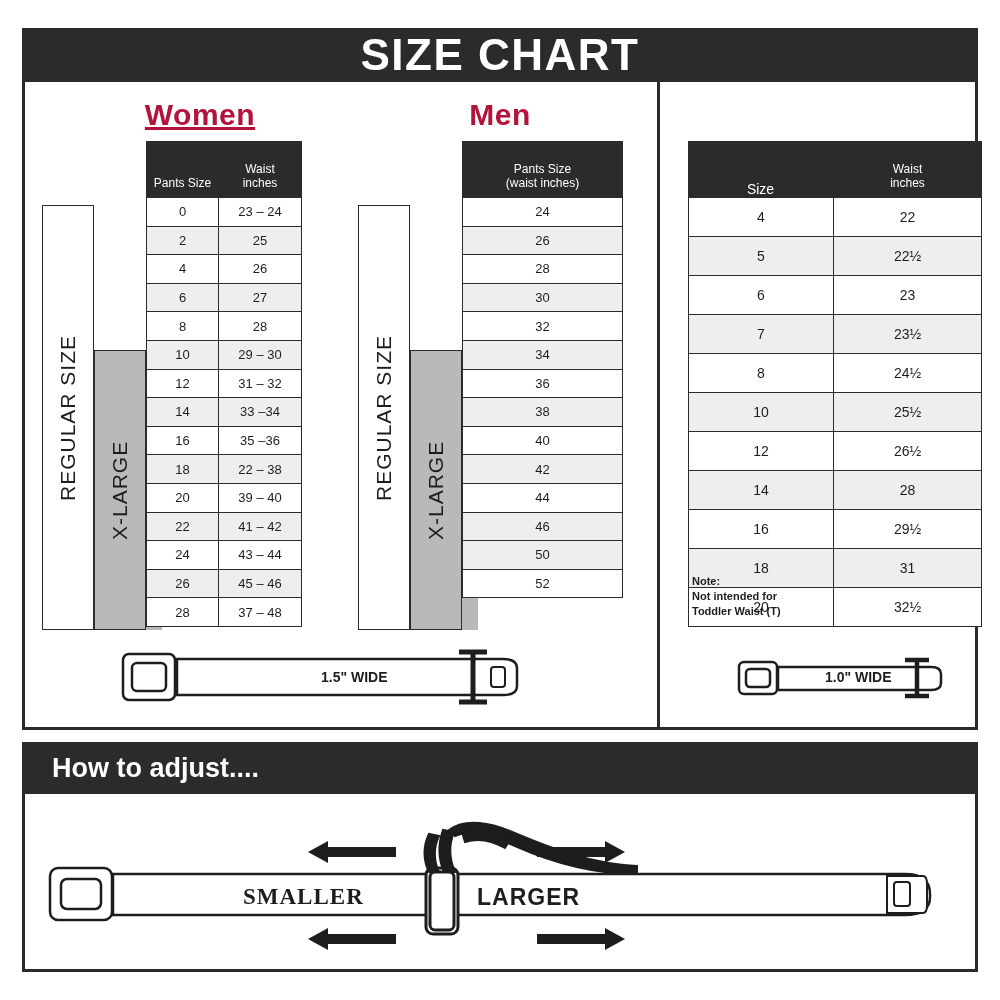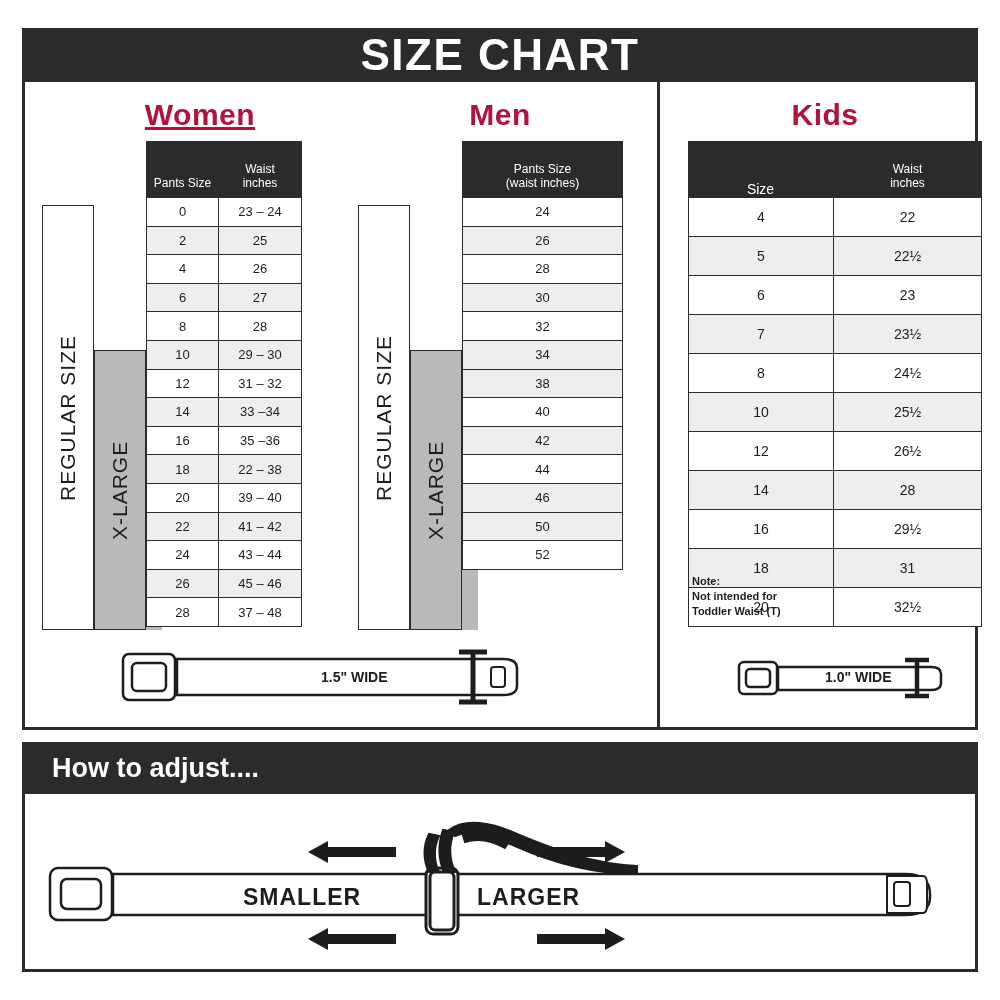--- a/index.html
+++ b/index.html
@@ -154,21 +154,20 @@
   <div class="title-bar">
     <span class="title-text">SIZE CHART</span>
   </div>
 
   <div class="main-panel">
 
     <div class="vdiv" style="left: 632px;"></div>
 
     <div class="col-head" style="left: 30px; top: 16px; width: 290px; text-decoration: underline;">Women</div>
     <div class="col-head" style="left: 330px; top: 16px; width: 290px;">Men</div>
-    <div class="col-head" style="left: 650px; top: 16px; width: 300px;">Kids</div>
 
     <div style="position:absolute; left:17px; top:412px; width:120px; height:136px; background:#b9b9b9;"></div>
 
     <div class="vlabel regular" style="left: 17px; top: 123px; width: 52px; height: 425px;">REGULAR SIZE</div>
     <div class="vlabel xlarge" style="left: 69px; top: 268px; width: 52px; height: 280px;">X-LARGE</div>
 
     <table class="sz-table" style="left: 121px; top: 59px; width: 155px;">
       <colgroup>
           <col style="width:72px">
           <col style="width:83px">
@@ -274,20 +273,23 @@
             <td>28</td>
           </tr>
         <tr class="alt">
             <td>30</td>
           </tr>
         <tr>
             <td>32</td>
           </tr>
         <tr class="alt">
             <td>34</td>
+          </tr>
+        <tr>
+            <td>36</td>
           </tr>
         <tr class="alt">
             <td>38</td>
           </tr>
         <tr>
             <td>40</td>
           </tr>
         <tr class="alt">
             <td>42</td>
           </tr>
@@ -440,17 +442,17 @@
         <rect x="303" y="140" width="68" height="10"></rect>
       </g>
 
       <g fill="#1d1d1d">
         <polygon points="600,58 580,47 580,69"></polygon>
         <rect x="512" y="53" width="68" height="10"></rect>
         <polygon points="600,145 580,134 580,156"></polygon>
         <rect x="512" y="140" width="68" height="10"></rect>
       </g>
     </svg>
-    <span class="adj-word" style="left: 218px; top: 90px;">SMALLER</span>
+    <span class="adj-word" style="left: 218px; top: 90px; font-family: Liberation Serif, serif;">SMALLER</span>
     <span class="adj-word" style="left: 452px; top: 90px;">LARGER</span>
   </div>
 
 </div>
 
 </body></html>

